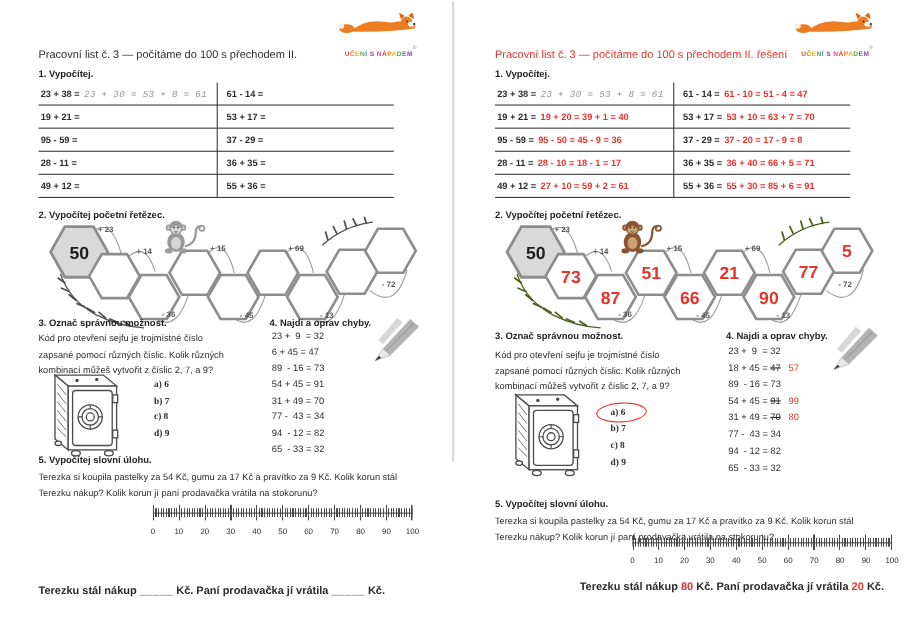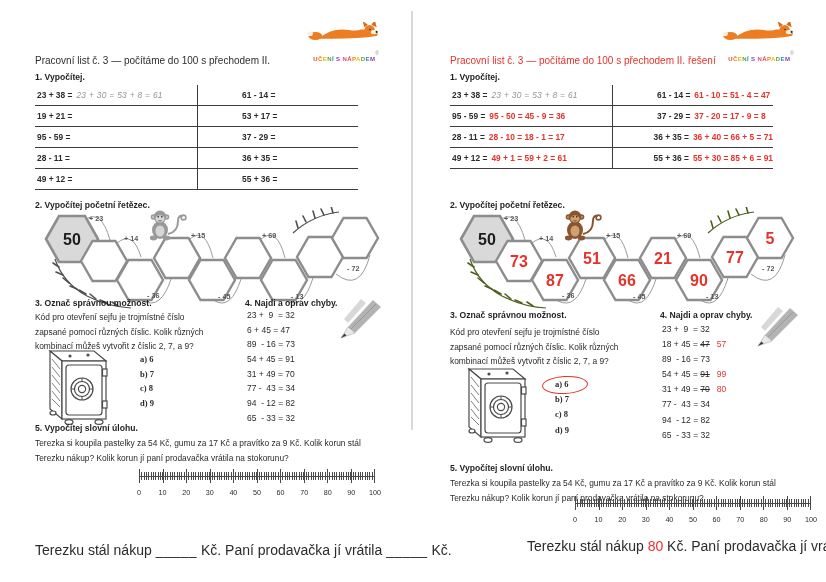--- a/index.html
+++ b/index.html
@@ -1,39 +1,39 @@
 <!DOCTYPE html>
 <html><head>
 <meta charset="utf-8">
 <style>
   * { margin:0; padding:0; box-sizing:border-box; }
   html,body { width:826px; height:582px; background:#ffffff; overflow:hidden; }
   body { font-family:"Liberation Sans", sans-serif; color:#2b2b2b; position:relative; }
 
-  .page { position:absolute; top:11px; width:413px; height:419px; background:#fff; }
+  .page { position:absolute; top:1px; width:413px; height:419px; background:#fff; }
   #pageL { left:0; border-right:2px solid #d9d9d9;
            --monkey:#9a9a9a; --monkey-light:#d6d6d6; --vine:#4f4f4f; }
   #pageR { left:415px;
            --monkey:#8a5430; --monkey-light:#cda170; --vine:#4c5f1d; }
 
   .abs { position:absolute; }
 
   .worksheet-title { font-size:10px; color:#2e2e2e; white-space:nowrap; }
   #pageR .worksheet-title { color:#e5332b; }
 
   .h { font-size:8.6px; font-weight:bold; color:#1f1f1f; white-space:nowrap; }
 
   
   .calc-table { width:323px; }
   .trow { height:21px; display:flex; align-items:center; border-bottom:1px solid #3c3c3c;
           font-size:8.4px; font-weight:bold; white-space:nowrap; }
   .cl { width:162px; padding-left:2px; }
-  .cr { flex:1; padding-left:9px;margin-left:36px; }
+  .cr { flex:1; padding-left:9px; }
   .vline { position:absolute; top:0; bottom:0; left:162px; width:1px; background:#3c3c3c; }
-  .hand { color:#949494; font-weight:normal; font-style:italic; font-family:Liberation Sans, sans-serif;
+  .hand { color:#949494; font-weight:normal; font-style:italic; font-family:Liberation Mono, monospace;
           margin-left:4px; letter-spacing:.3px; }
   .sol { color:#e5332b; margin-left:4px; }
 
   
   .chain-svg text { font-family:"Liberation Sans",sans-serif; }
   .hex { fill:#ffffff; stroke:#8d8d8d; stroke-width:2.4; }
   .hex-start { fill:#d9d9d9; stroke:#8d8d8d; stroke-width:2.6; }
   .hex-val { font-size:16px; font-weight:bold; fill:#e5332b; text-anchor:middle; }
   .hex-start-val { font-size:16px; font-weight:bold; fill:#1c1c1c; text-anchor:middle; }
   .op { font-size:7.2px; fill:#565656; font-weight:bold; }
@@ -47,21 +47,21 @@
   .eqs { font-size:8.5px; font-weight:normal; }
   .eqs > div { height:14.7px; white-space:pre; }
   #pageR .eqs > div { height:15.1px; }
   .wrong { text-decoration:line-through; }
   .fix { color:#e5332b; margin-left:7px; }
   .red-circle { border:1.6px solid #e5332b; border-radius:50%; transform:rotate(-3deg); }
 
   
   .para { font-size:8.4px; line-height:15px; white-space:nowrap; }
   .work { font-size:8.5px; line-height:18px; color:#1f1f1f; }
-  .answer { font-size:14px; font-weight:normal; white-space:nowrap; }
+  .answer { font-size:10px; font-weight:bold; white-space:nowrap; }
   .answer .rv { color:#e5332b; }
   .blank { letter-spacing:.5px; }
 
   
   .nl { width:235px; height:16px; position:relative; }
   .nl .minor { position:absolute; left:0; top:3px; height:8px; width:236px;
                background:repeating-linear-gradient(90deg,#4a4a4a 0 1px,transparent 1px 2.35px); }
   .nl .major { position:absolute; left:0; top:0; height:14px; width:236px;
                background:repeating-linear-gradient(90deg,#4a4a4a 0 1px,transparent 1px 23.5px); }
   .nl .line  { position:absolute; left:0; right:-1px; top:7px; border-top:1.2px solid #4a4a4a; }
@@ -299,29 +299,33 @@
   <div class="abs worksheet-title" style="left:35px; top:44px;">Pracovní list č. 3 — počítáme do 100 s přechodem II. řešení</div>
   <div class="abs h" style="left:35px; top:61px;">1. Vypočítej.</div>
 
   <div class="abs calc-table" style="left:35px; top:74px;">
     <div class="vline"></div>
     <div class="trow">
       <div class="cl"><span>23 + 38 =</span><span class="hand">23 + 30 = 53 + 8 = 61</span></div>
       <div class="cr"><span>61 - 14 =</span><span class="sol">61 - 10 = 51 - 4 = 47</span></div>
     </div>
     <div class="trow">
+      <div class="cl"><span>19 + 21 =</span><span class="sol">19 + 20 = 39 + 1 = 40</span></div>
+      <div class="cr"><span>53 + 17 =</span><span class="sol">53 + 10 = 63 + 7 = 70</span></div>
+    </div>
+    <div class="trow">
       <div class="cl"><span>95 - 59 =</span><span class="sol">95 - 50 = 45 - 9 = 36</span></div>
       <div class="cr"><span>37 - 29 =</span><span class="sol">37 - 20 = 17 - 9 = 8</span></div>
     </div>
     <div class="trow">
       <div class="cl"><span>28 - 11 =</span><span class="sol">28 - 10 = 18 - 1 = 17</span></div>
       <div class="cr"><span>36 + 35 =</span><span class="sol">36 + 40 = 66 + 5 = 71</span></div>
     </div>
     <div class="trow">
-      <div class="cl"><span>49 + 12 =</span><span class="sol">49 + 1 = 59 + 2 = 61</span></div>
+      <div class="cl"><span>49 + 12 =</span><span class="sol">27 + 10 = 59 + 2 = 61</span></div>
       <div class="cr"><span>55 + 36 =</span><span class="sol">55 + 30 = 85 + 6 = 91</span></div>
     </div>
   </div>
 
   <div class="abs h" style="left:35px; top:189px;">2. Vypočítej početní řetězec.</div>
 
   <svg class="abs chain-svg" style="left:25px; top:196px;" width="365" height="106" viewBox="0 0 365 106">
     <path class="arc" d="M60,13 Q76,1 85,33"></path>
     <path class="arc" d="M92,36 Q108,23 116,50"></path>
     <path class="arc" d="M118,94 Q136,103 146,72"></path>

